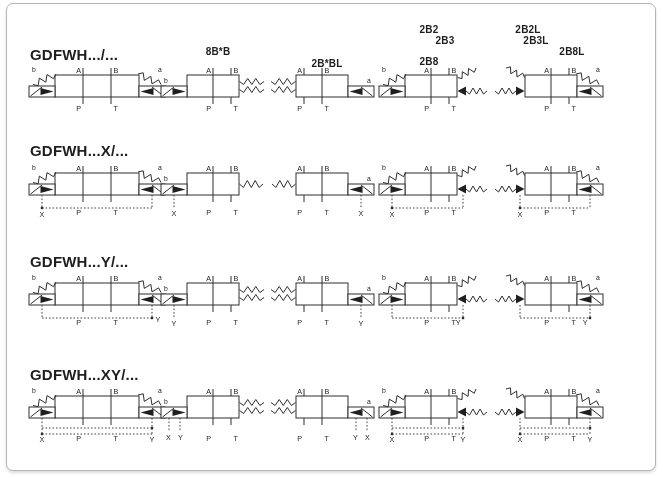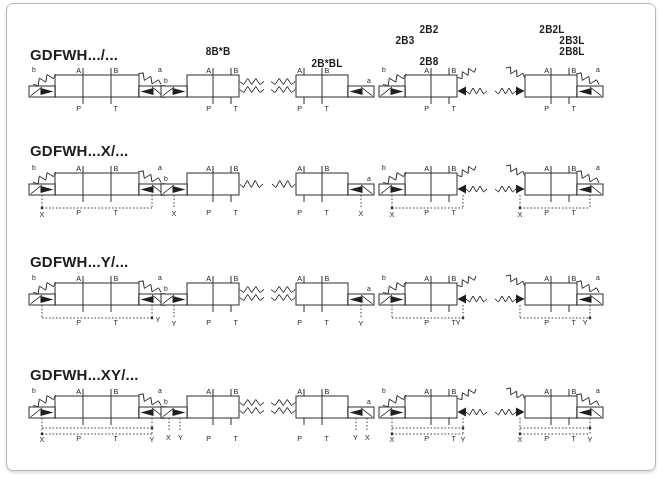--- a/index.html
+++ b/index.html
@@ -489,19 +489,19 @@
 
   <div class="rowlabel" style="top:46px">GDFWH.../...</div>
   <div class="rowlabel" style="top:142px">GDFWH...X/...</div>
   <div class="rowlabel" style="top:253px">GDFWH...Y/...</div>
   <div class="rowlabel" style="top:366px">GDFWH...XY/...</div>
 
   <div class="hdr" style="left:218px;top:46px">8B*B</div>
   <div class="hdr" style="left:327px;top:58px">2B*BL</div>
 
   <div class="hdr" style="left:429px;top:24px">2B2</div>
-  <div class="hdr" style="left:405px;top:35px">2B3</div>
+  <div class="hdr" style="left:445px;top:35px">2B3</div>
   <div class="hdr" style="left:429px;top:56px">2B8</div>
 
-  <div class="hdr" style="left:552px;top:24px">2B2L</div>
-  <div class="hdr" style="left:572px;top:35px">2B3L</div>
+  <div class="hdr" style="left:528px;top:24px">2B2L</div>
+  <div class="hdr" style="left:536px;top:35px">2B3L</div>
   <div class="hdr" style="left:572px;top:46px">2B8L</div>
 </div>
 
 </body></html>

